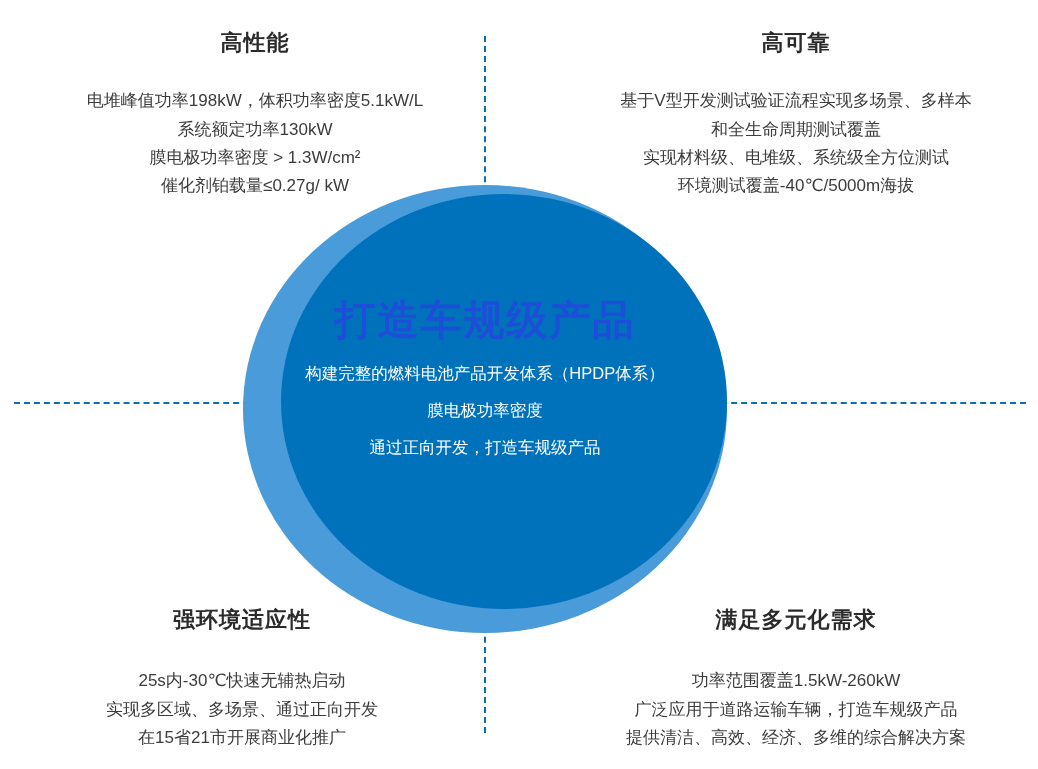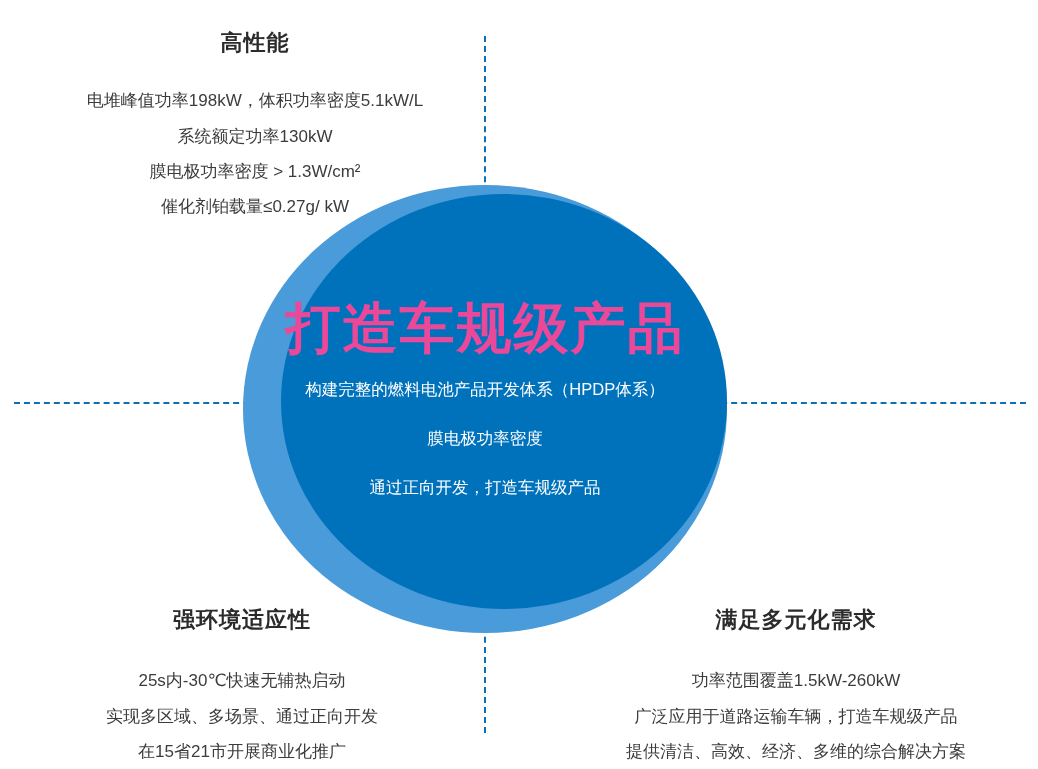--- a/index.html
+++ b/index.html
@@ -70,32 +70,32 @@
     height: 448px;
     display: flex;
     flex-direction: column;
     align-items: center;
     justify-content: flex-start;
     padding-top: 112px;
     box-sizing: border-box;
     text-align: center;
   }
   .circle-title {
-    color: #ec4899;
-    font-size: 55px;
+    color: #1d4ed8;
+    font-size: 41px;
     font-weight: bold;
     letter-spacing: 2px;
     line-height: 1.15;
     margin-bottom: 20px;
     white-space: nowrap;
   }
   .circle-lines {
     display: flex;
     flex-direction: column;
-    gap: 29px;
+    gap: 17px;
     width: 100%;
   }
   .circle-line {
     color: #ffffff;
     font-size: 16.5px;
     line-height: 1.2;
     white-space: nowrap;
   }
 
   
@@ -119,21 +119,21 @@
     white-space: nowrap;
   }
   .q-bl .q-heading,
   .q-br .q-heading {
     margin-bottom: 37px;
     margin-top: 44px;
   }
   .q-lines {
     display: flex;
     flex-direction: column;
-    gap: 14px;
+    gap: 7px;
   }
   .q-line {
     color: #3c3c3c;
     font-size: 17px;
     line-height: 1.25;
     white-space: nowrap;
   }
 </style>
 </head>
 <body>
@@ -158,20 +158,29 @@
   <div class="quadrant q-tl">
     <div class="q-heading">高性能</div>
     <div class="q-lines">
       <div class="q-line">电堆峰值功率198kW，体积功率密度5.1kW/L</div>
       <div class="q-line">系统额定功率130kW</div>
       <div class="q-line">膜电极功率密度 &gt; 1.3W/cm²</div>
       <div class="q-line">催化剂铂载量≤0.27g/ kW</div>
     </div>
   </div>
 
+  <div class="quadrant q-tr">
+    <div class="q-heading">高可靠</div>
+    <div class="q-lines">
+      <div class="q-line">基于V型开发测试验证流程实现多场景、多样本</div>
+      <div class="q-line">和全生命周期测试覆盖</div>
+      <div class="q-line">实现材料级、电堆级、系统级全方位测试</div>
+      <div class="q-line">环境测试覆盖-40℃/5000m海拔</div>
+    </div>
+  </div>
 
   <div class="quadrant q-bl">
     <div class="q-heading">强环境适应性</div>
     <div class="q-lines">
       <div class="q-line">25s内-30℃快速无辅热启动</div>
       <div class="q-line">实现多区域、多场景、通过正向开发</div>
       <div class="q-line">在15省21市开展商业化推广</div>
     </div>
   </div>
 

